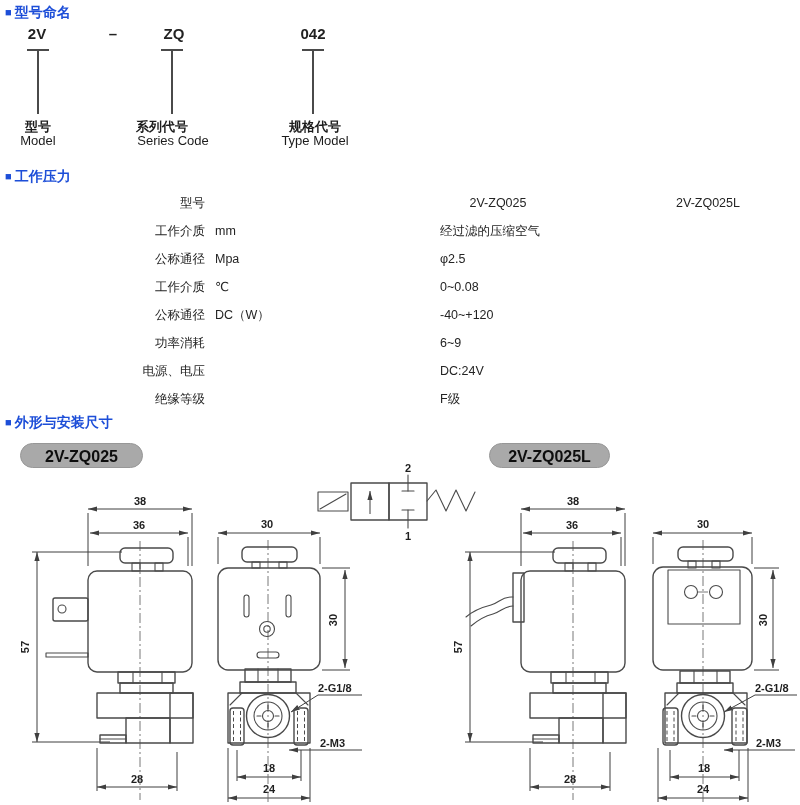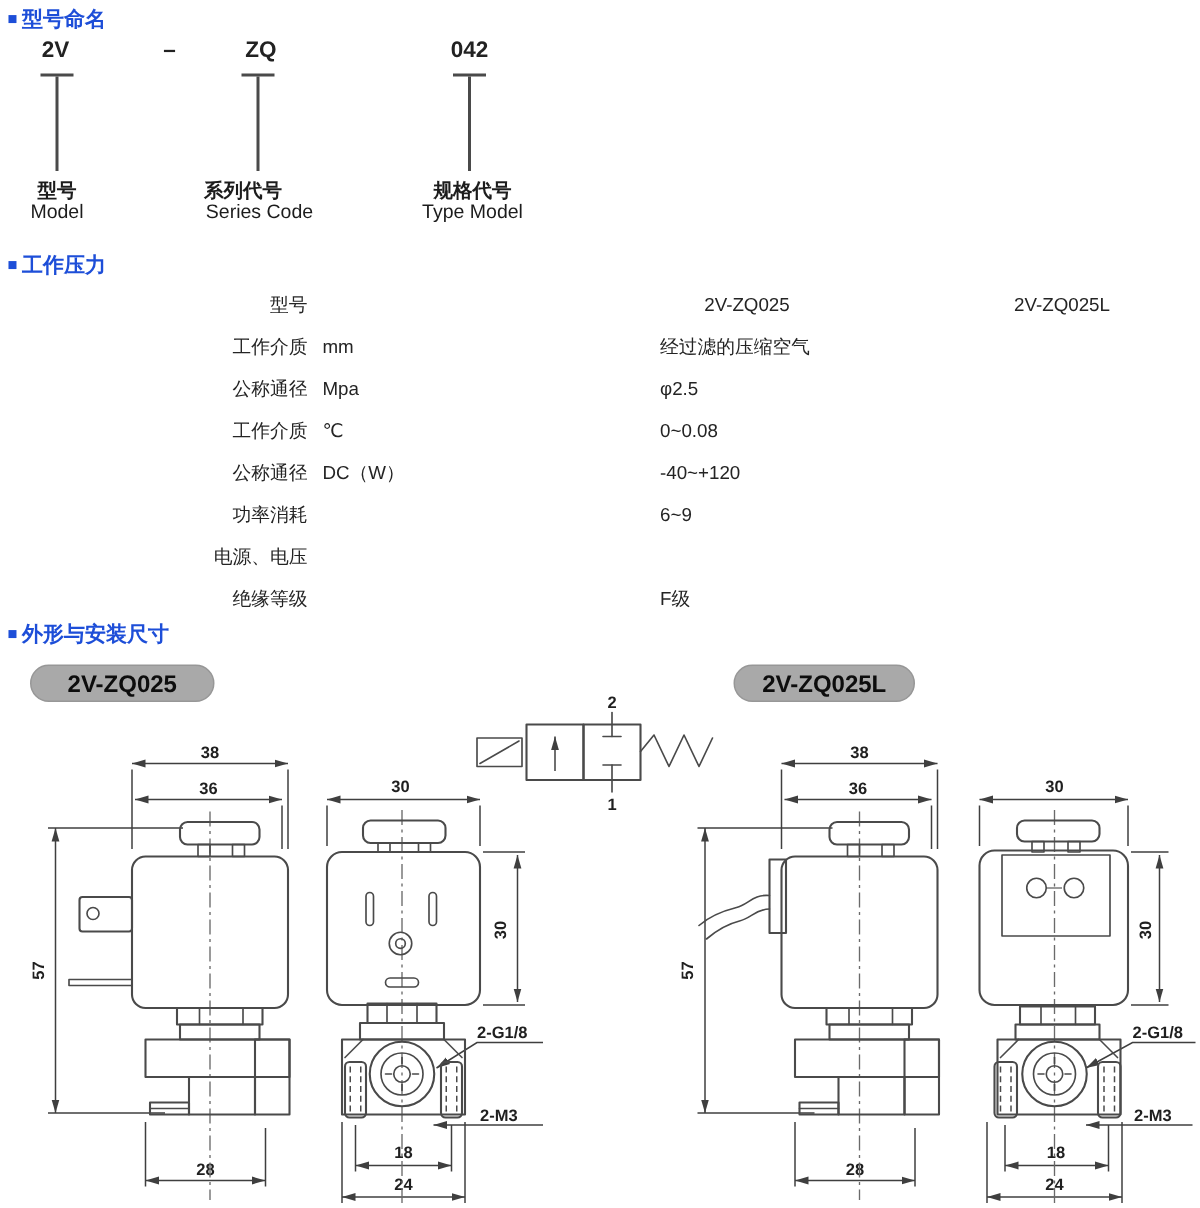--- a/index.html
+++ b/index.html
@@ -93,20 +93,21 @@
     <span class="tmerged">-40~+120</span>
   </div>
   <div class="trow" style="top:329px">
     <span class="tname">功率消耗</span>
     <span class="tunit"></span>
     <span class="tmerged">6~9</span>
   </div>
   <div class="trow" style="top:357px">
     <span class="tname">电源、电压</span>
     <span class="tunit"></span>
+    <span class="tmerged">DC:24V</span>
   </div>
   <div class="trow" style="top:385px">
     <span class="tname">绝缘等级</span>
     <span class="tunit"></span>
     <span class="tmerged">F级</span>
   </div>
 
   <div class="sechead" style="top:414px">
     <span class="bullet">■</span><span>外形与安装尺寸</span>
   </div>

